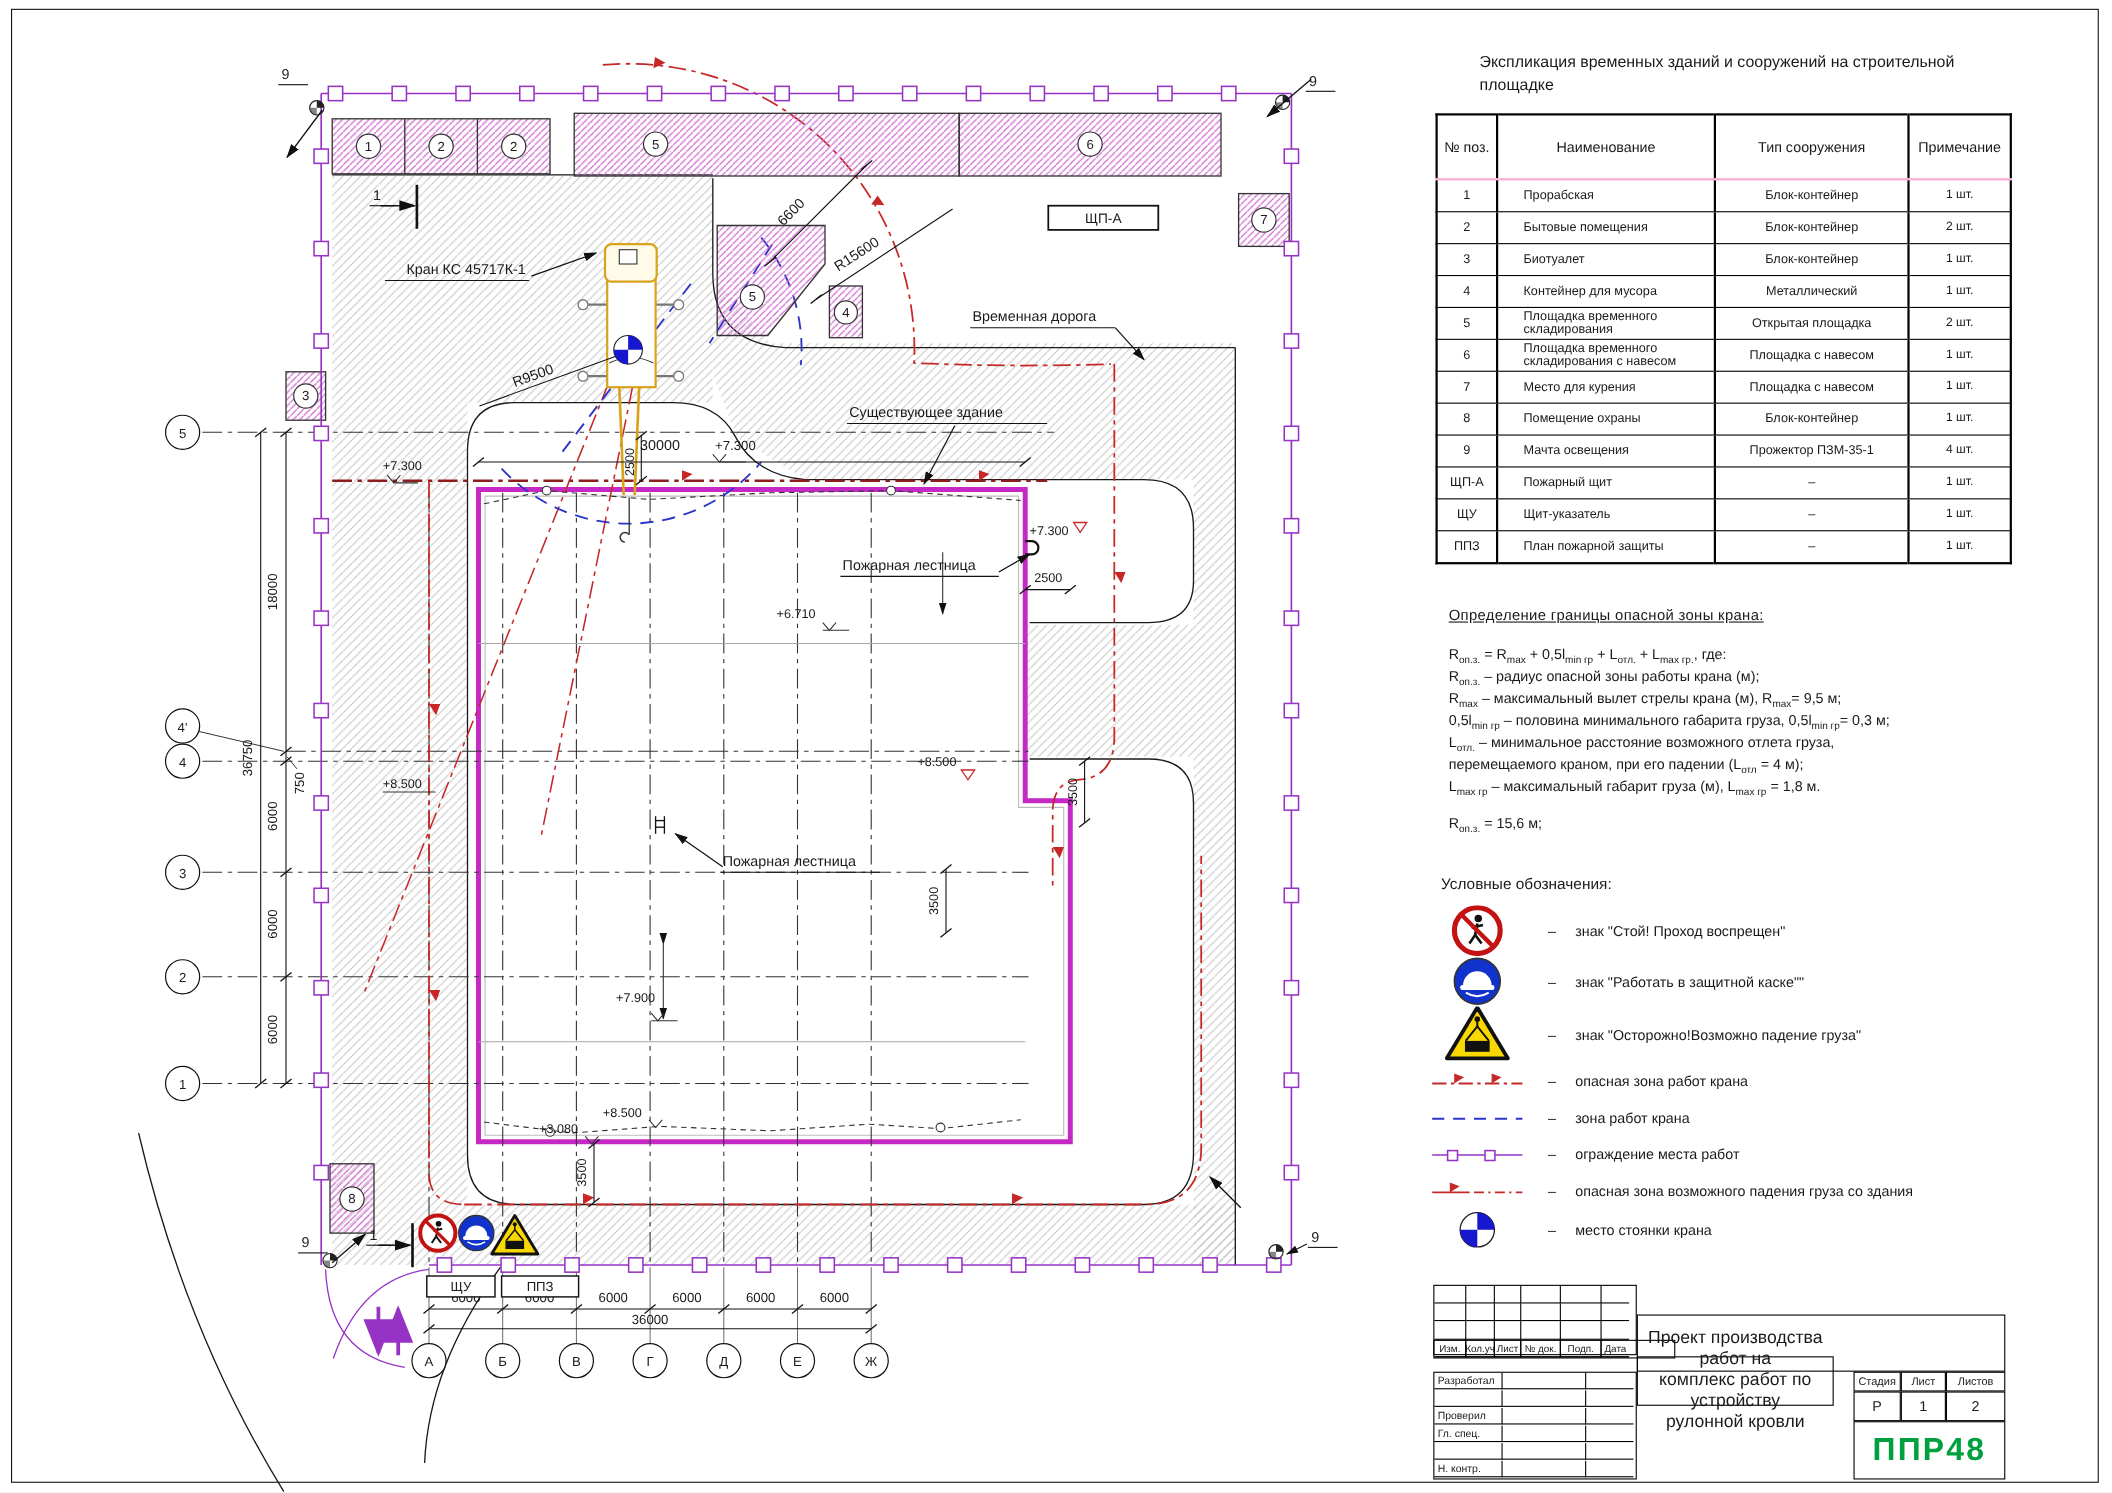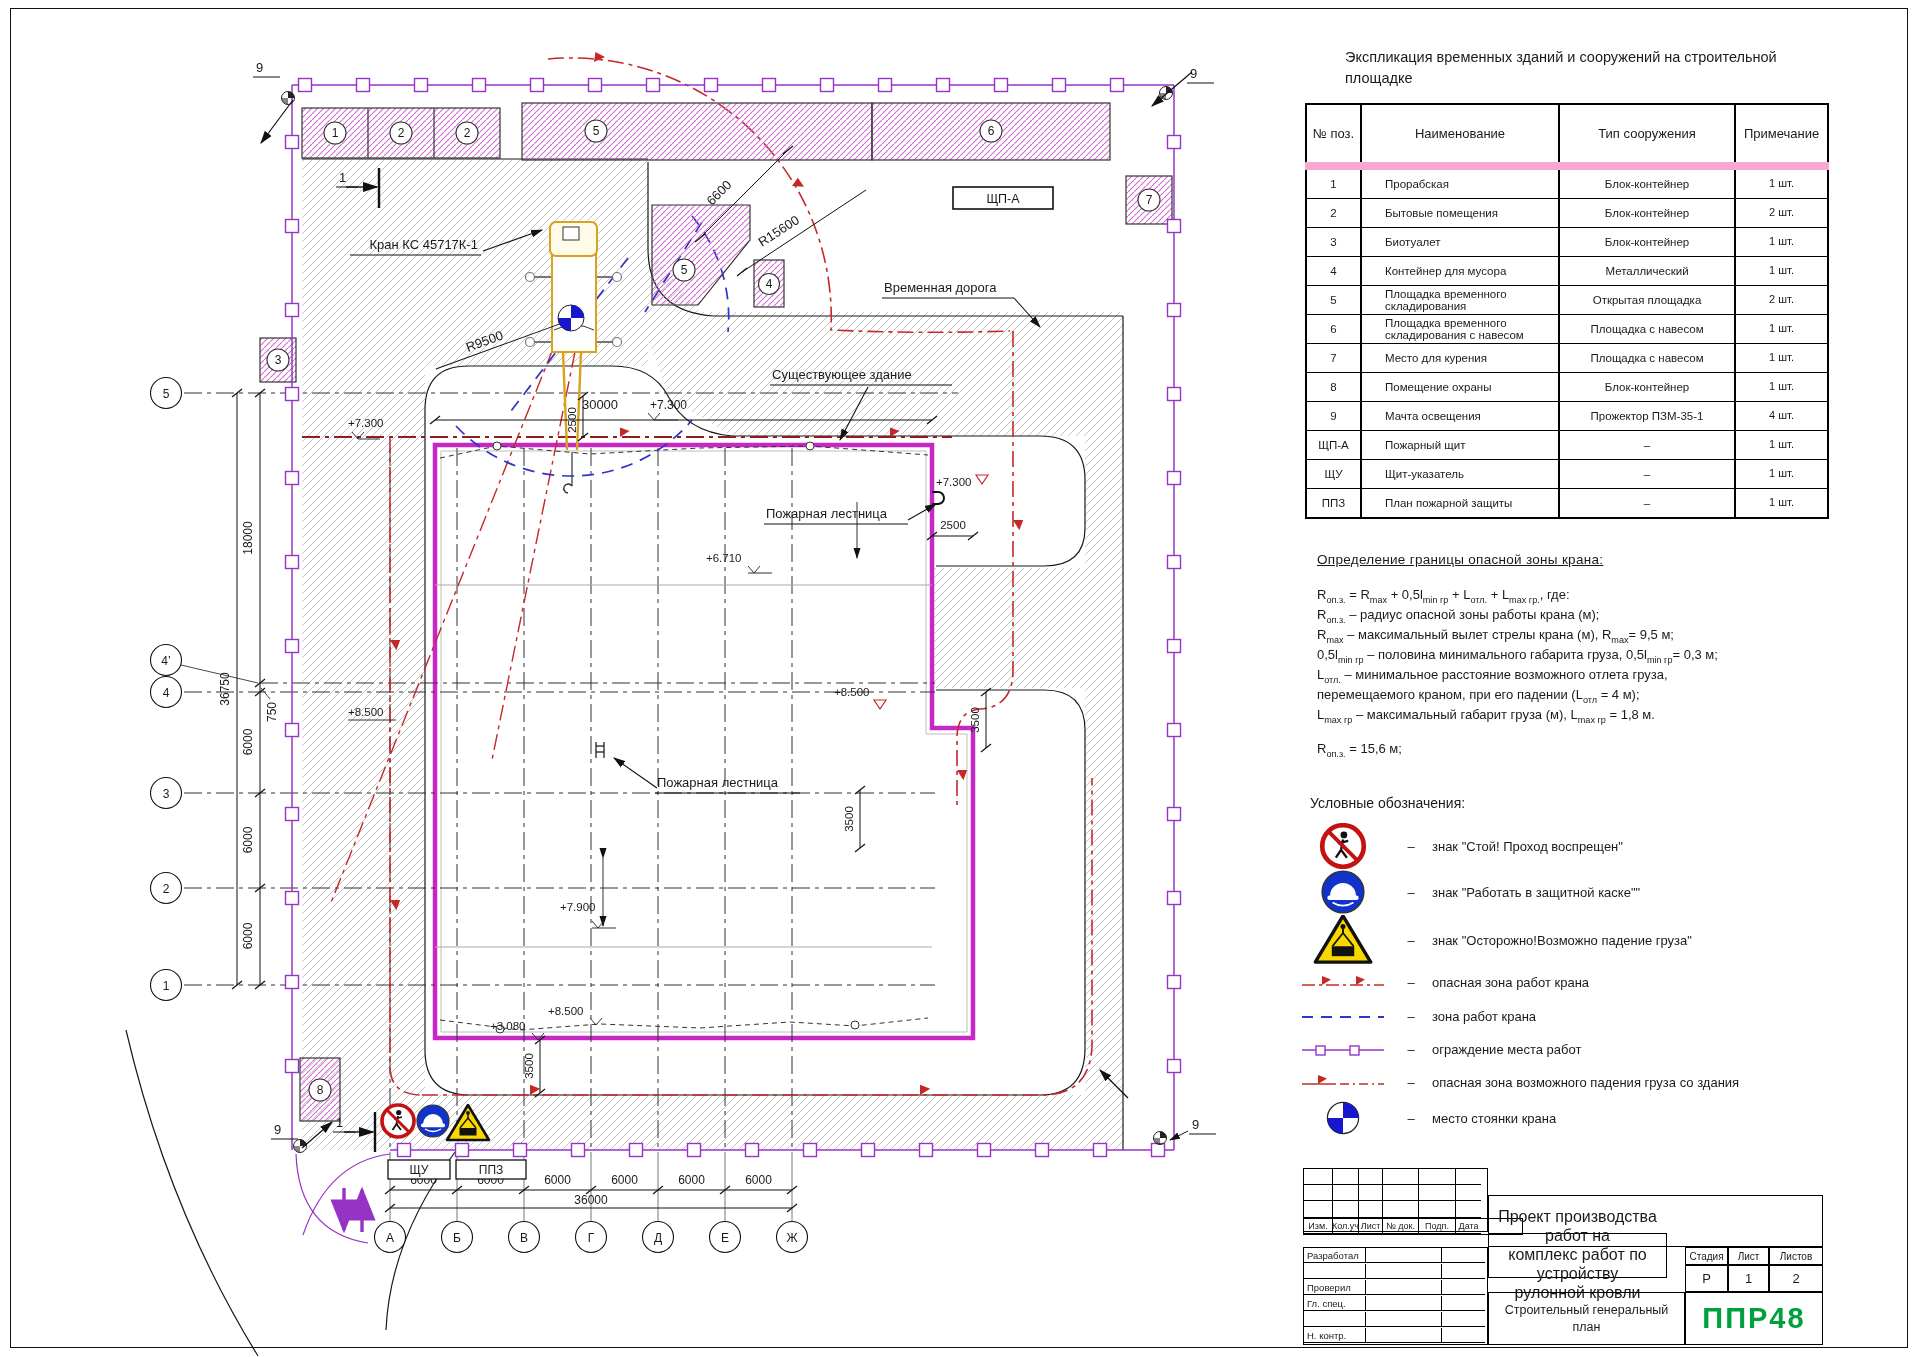--- a/index.html
+++ b/index.html
@@ -15,21 +15,21 @@
   .expl-title{position:absolute;left:1345px;top:47px;width:440px;text-align:left;
               font-size:14.5px;line-height:1.45}
   table.expl{position:absolute;left:1305px;top:103px;width:522px;border-collapse:collapse;
              table-layout:fixed;border:2px solid #000}
   table.expl th,table.expl td{border:1px solid #000;padding:0 4px;overflow:hidden}
   table.expl th{height:57px;font-size:13px;font-weight:normal}
   table.expl td{height:28px;font-size:11.5px;line-height:1.08}
   table.expl .c{text-align:center}
   table.expl col.v1{width:55px}table.expl col.v2{width:198px}
   table.expl col.v3{width:176px}table.expl col.v4{width:93px}
-  table.expl th{border-bottom:8px solid #f9a8d4}
+  table.expl th{border-bottom:2px solid #f9a8d4}
   table.expl .vb{border-left:2px solid #000}
   table.expl td.nm{padding-left:23px}
   table.expl td.note{font-size:11px}
 
   .danger{position:absolute;left:1317px;top:552px;width:478px;font-size:13px}
   .danger h3{margin:0 0 20px 0;font-size:13.5px;font-weight:normal;
              text-decoration:underline;letter-spacing:.3px}
   .danger .fmline{height:20px;white-space:nowrap}
   .danger sub{font-size:.7em}
   .danger .res{margin-top:14px}
@@ -814,24 +814,20 @@
         <div>Н. контр.</div>
         <div></div>
         <div></div>
       </div>
   <div class="sb" style="left:185px;top:27px;width:335px;height:52px"></div>
   <div class="sb tcenter" style="left:185px;top:65px;width:179px;height:45px;font-size:16px;line-height:1.18">
     <div>Проект производства работ на</div>
     <div>комплекс работ по устройству</div>
     <div>рулонной кровли</div>
   </div>
-  <div class="sb tcenter" style="left:185px;top:124px;width:197px;height:53px;font-size:12.5px;line-height:1.35">
-    <div>Строительный генеральный</div>
-    <div>план</div>
-  </div>
   <div class="sb tcenter stageHdr" style="left:382px;top:79px;width:43px;height:18px">Стадия</div>
   <div class="sb tcenter stageHdr" style="left:425px;top:79px;width:41px;height:18px">Лист</div>
   <div class="sb tcenter stageHdr" style="left:466px;top:79px;width:54px;height:18px">Листов</div>
   <div class="sb tcenter stageVal" style="left:382px;top:97px;width:43px;height:27px">Р</div>
   <div class="sb tcenter stageVal" style="left:425px;top:97px;width:41px;height:27px">1</div>
   <div class="sb tcenter stageVal" style="left:466px;top:97px;width:54px;height:27px">2</div>
   <div class="sb tcenter" style="left:382px;top:124px;width:138px;height:53px">
     <span class="logo">ППР48</span>
   </div>
 </div>

